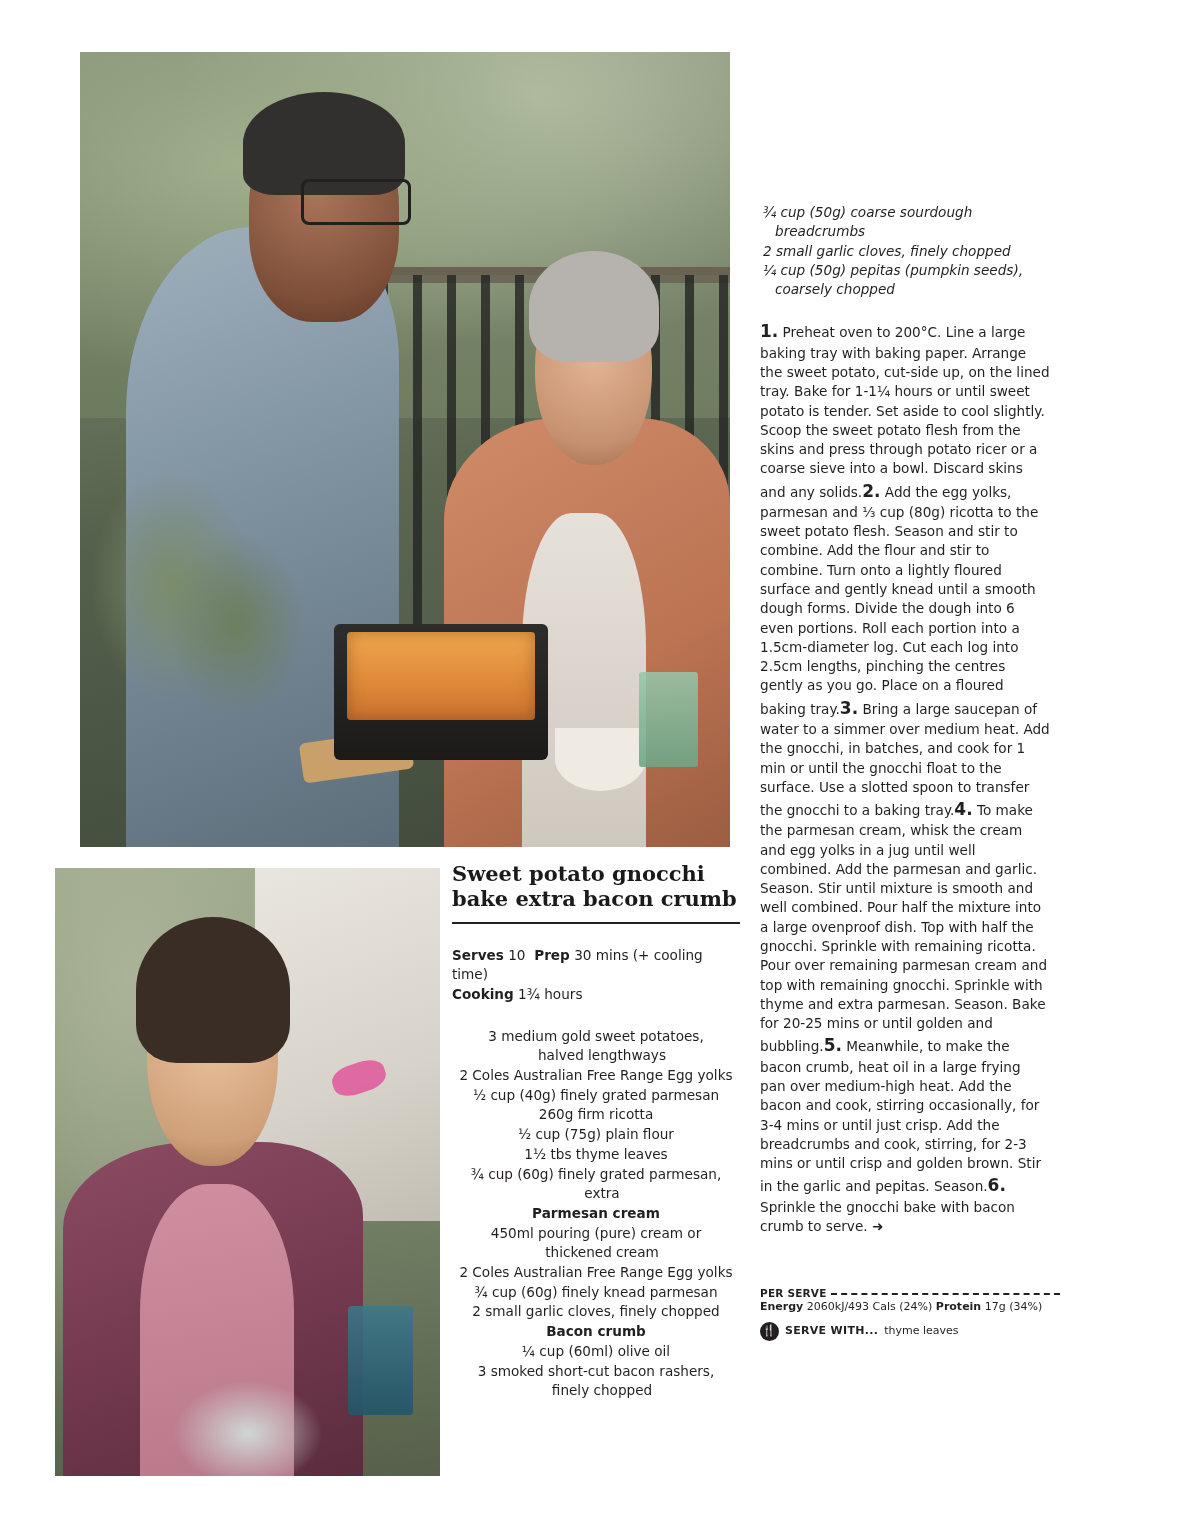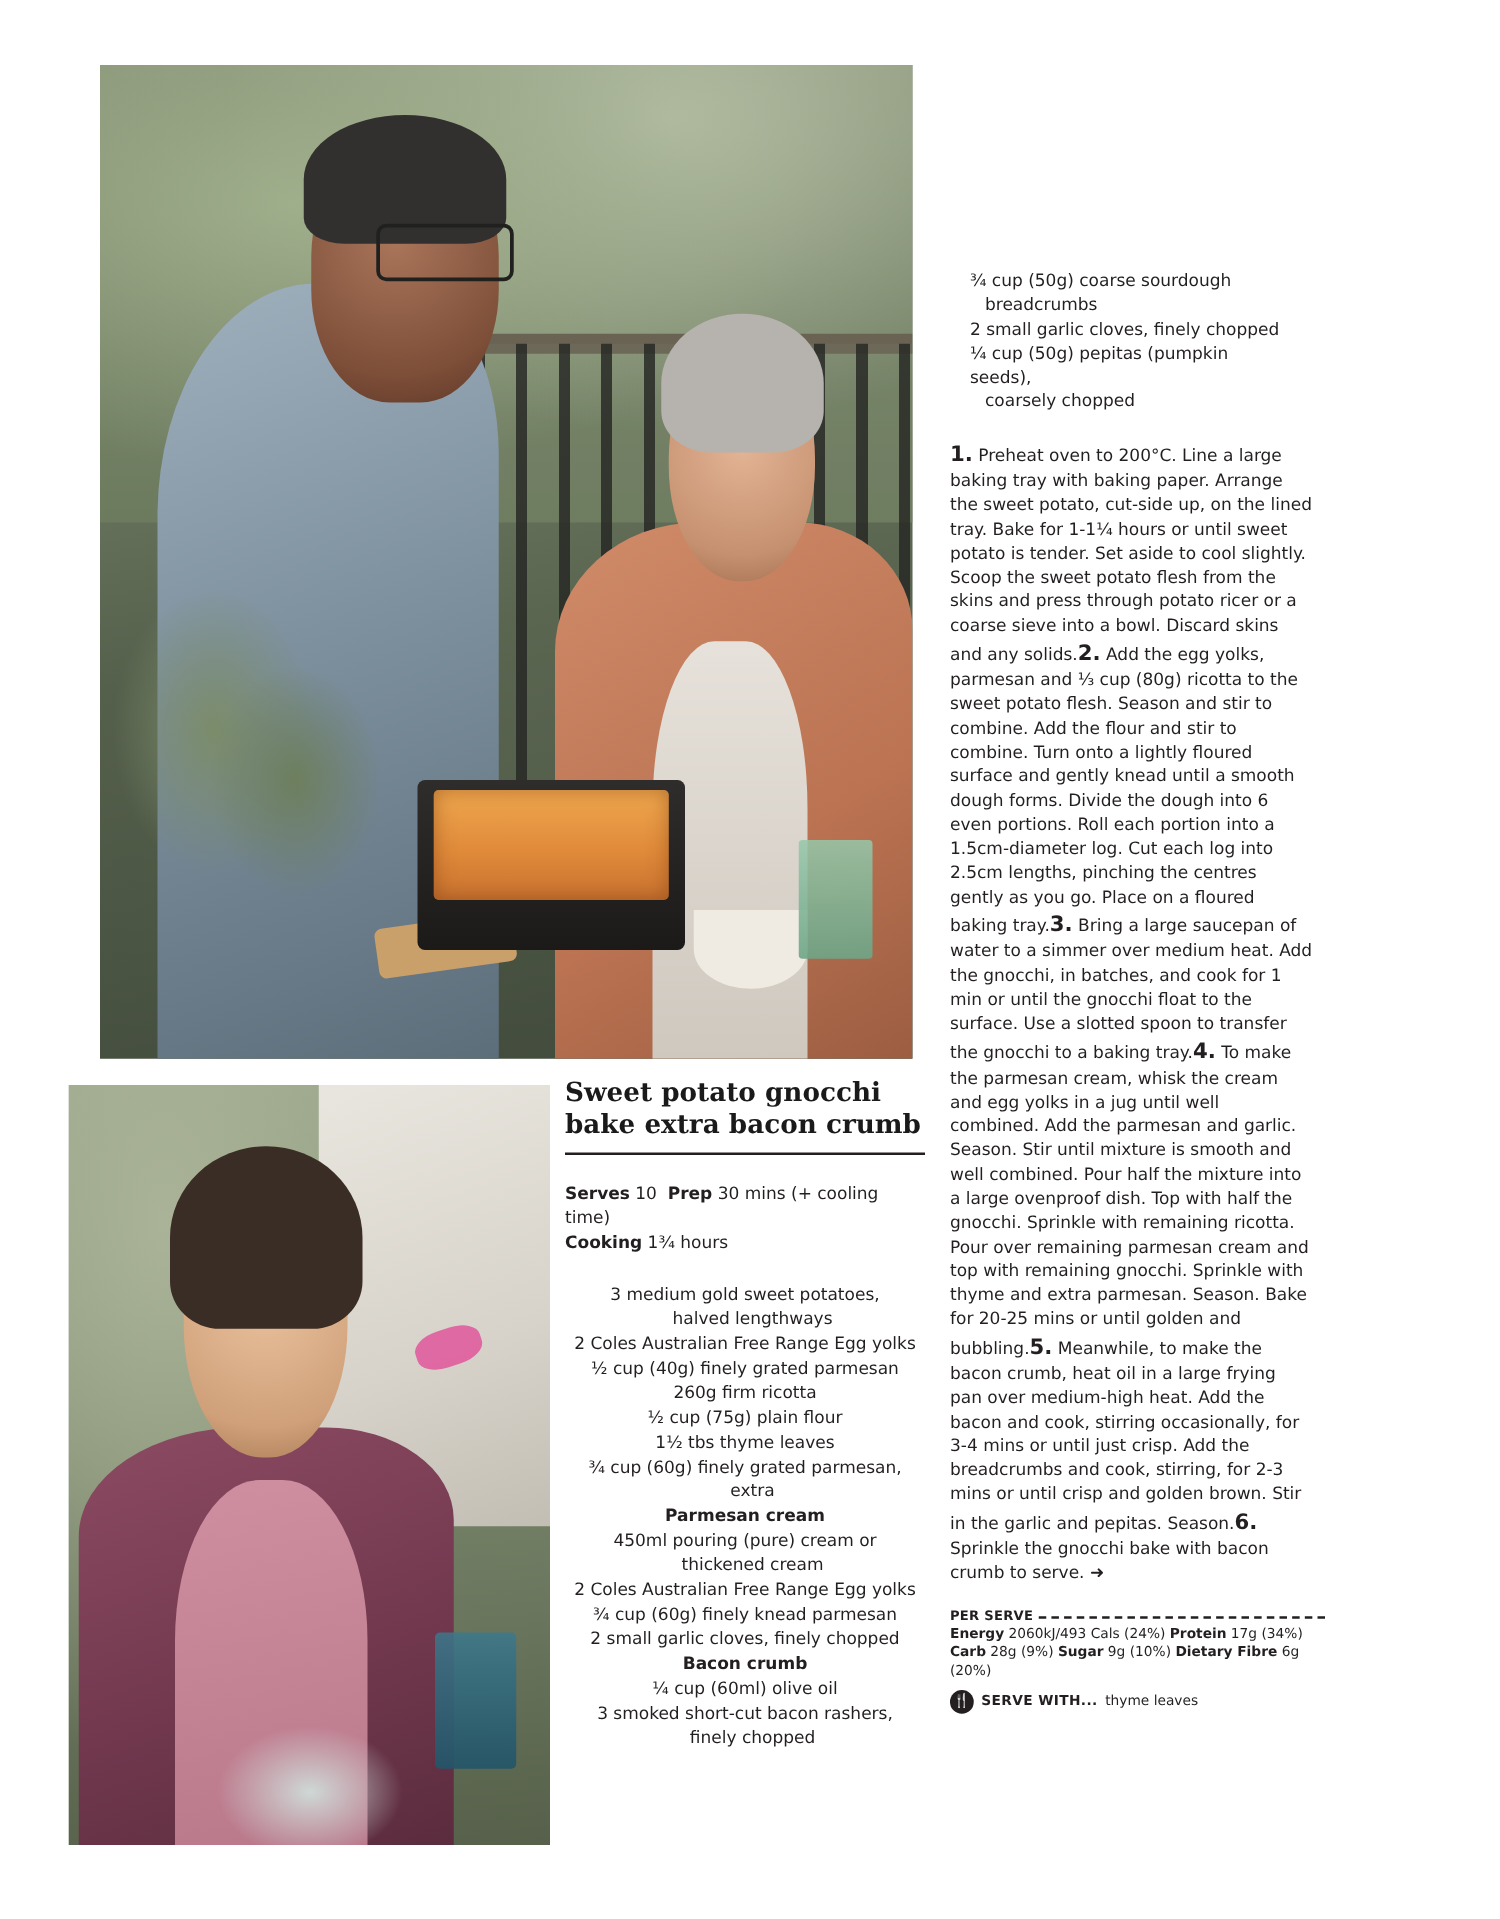--- a/index.html
+++ b/index.html
@@ -109,21 +109,21 @@
   
   .col-right {
     position: absolute;
     left: 760px;
     top: 200px;
     width: 290px;
     font-size: 13.6px;
     line-height: 1.42;
     color: #231f20;
   }
-  .col-right .ing-cont { margin: 16px; }
+  .col-right .ing-cont { margin: 3px; font-style: italic; }
   .ing-line { white-space: pre-wrap; }
   .ing-line.indent { padding-left: 12px; }
 
   .method { margin-top: 20px; }
   .method p {
     margin: 0;
     text-indent: 0;
   }
   .step-num {
     font-weight: bold;
@@ -291,22 +291,19 @@
 
 <div class="per-serve">
   <div class="ps-head">
     <span>PER SERVE</span>
     <span class="ps-dashes"></span>
   </div>
 
   <div class="ps-line">
     <b>Energy</b><span> 2060kJ/493 Cals (24%) </span><b>Protein</b><span> 17g (34%)</span>
   </div>
-  <div class="ps-line">
-    <b>Carb</b><span> 28g (9%) </span><b>Sugar</b><span> 9g (10%) </span><b>Dietary Fibre</b><span> 6g (20%)</span>
-  </div>
 
   <div class="serve-with">
     <span class="sw-badge">🍴</span>
     <span class="sw-label">SERVE WITH...</span>
     <span>thyme leaves</span>
   </div>
 </div>
 
 </body></html>

